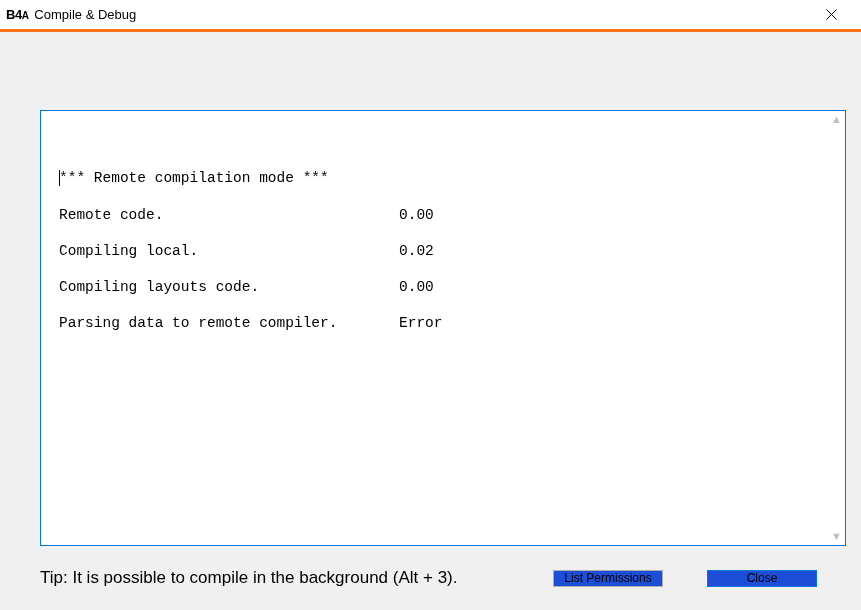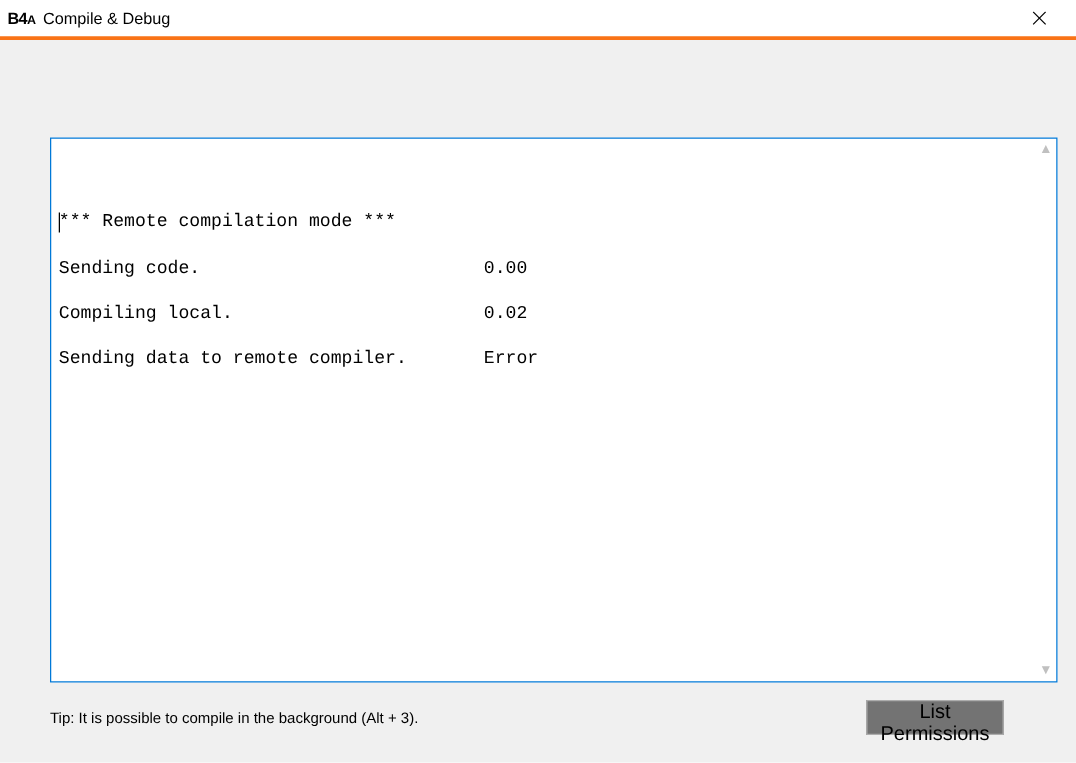--- a/index.html
+++ b/index.html
@@ -81,49 +81,50 @@
       font-family: Arial, sans-serif;
     }
     .log-scroll-up {
       top: 3px;
     }
     .log-scroll-down {
       bottom: 3px;
     }
     .log-row {
       display: block;
+      margin-left: 12px;
     }
     .log-label {
       display: inline-block;
       width: 340px;
     }
     .log-value {
       display: inline-block;
     }
     .bottom-row {
       position: absolute;
       left: 40px;
       right: 14px;
       bottom: 22px;
       display: flex;
       align-items: center;
     }
     .tip-text {
-      font-size: 12px;
+      font-size: 17px;
       color: #000;
       flex: 0 0 auto;
     }
     .bottom-spacer {
       flex: 1;
     }
     .btn {
-      height: 28px;
-      font-size: 16px;
+      height: 17px;
+      font-size: 12px;
       font-family: "Segoe UI", Tahoma, sans-serif;
-      background: #737373;
+      background: #1d4ed8;
       border: 1px solid #adadad;
       cursor: pointer;
       padding: 0;
     }
     .btn-list {
       width: 110px;
       margin-right: 44px;
       margin-left: 46px;
     }
     .btn-close {
@@ -152,23 +153,25 @@
       <line x1="10.5" y1="0.5" x2="0.5" y2="10.5" stroke="#000" stroke-width="1"></line>
     </svg>
   </div>
 </div>
 
 <div class="content-area">
   <div class="log-box">
     <span class="log-scroll-up">▲</span>
     <span class="log-scroll-down">▼</span>
 <span class="log-row"><span class="log-cursor"></span><span>*** Remote compilation mode ***</span></span>
-<span class="log-row"><span class="log-label">Sending code.</span><span class="log-value">0.00</span></span>
+<span class="log-row"><span class="log-label">Remote code.</span><span class="log-value">0.00</span></span>
 <span class="log-row"><span class="log-label">Compiling local.</span><span class="log-value">0.02</span></span>
-<span class="log-row"><span class="log-label">Sending data to remote compiler.</span><span class="log-value">Error</span></span>
+<span class="log-row"><span class="log-label">Compiling layouts code.</span><span class="log-value">0.00</span></span>
+<span class="log-row"><span class="log-label">Parsing data to remote compiler.</span><span class="log-value">Error</span></span>
   </div>
 
   <div class="bottom-row">
     <span class="tip-text">Tip: It is possible to compile in the background (Alt + 3).</span>
     <span class="bottom-spacer"></span>
     <button class="btn btn-list">List Permissions</button>
+    <button class="btn btn-close">Close</button>
   </div>
 </div>
 
 </body></html>

